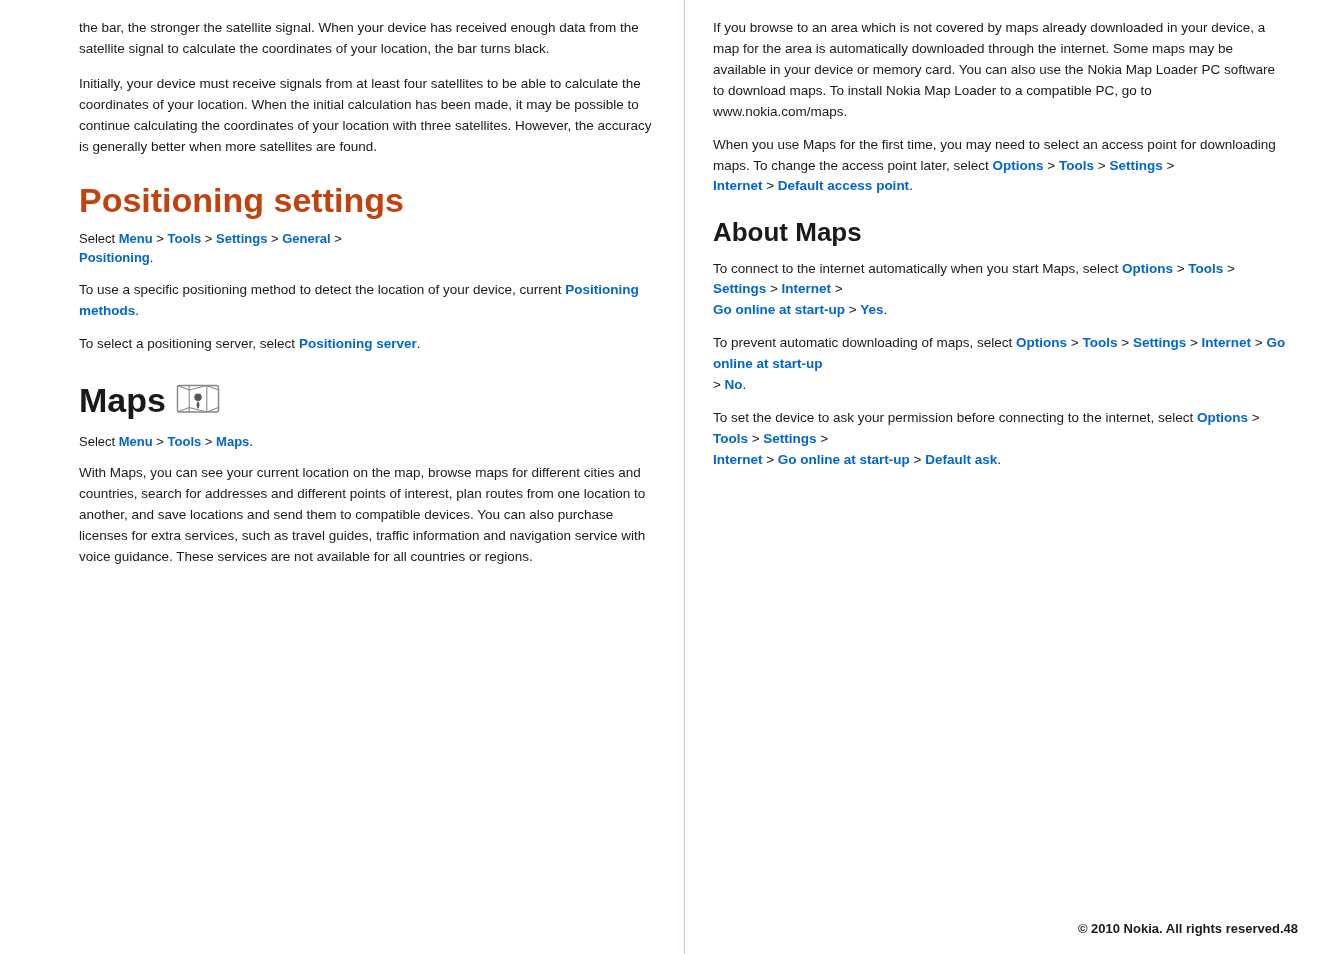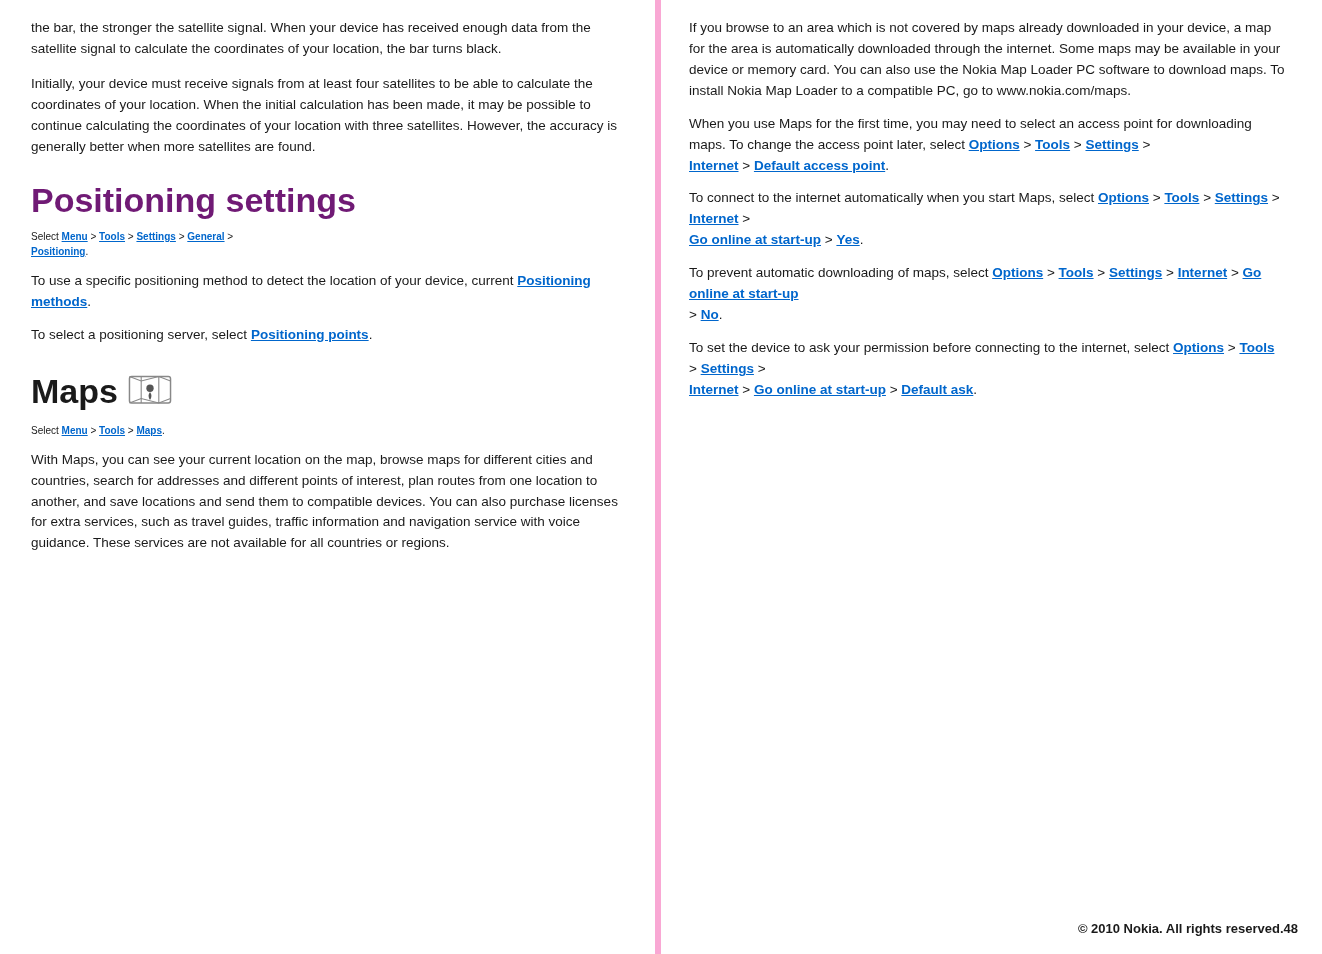--- a/index.html
+++ b/index.html
@@ -13,56 +13,56 @@
     }
     .page-container {
       display: flex;
       width: 1322px;
       min-height: 954px;
       padding: 0;
     }
     .left-column {
       width: 50%;
       padding: 18px 28px 18px 31px;
-      border-right: 6px solid #f9a8d4;
+      border-right: 1px solid #f9a8d4;
+      margin-left: 48px;
     }
     .right-column {
       width: 50%;
       padding: 18px 36px 18px 28px;
     }
     .intro-text {
       font-size: 13.5px;
       line-height: 1.55;
       margin-bottom: 14px;
     }
     .section-heading-large {
       font-size: 34px;
       font-weight: bold;
-      color: #701a75;
+      color: #c2410c;
       line-height: 1.1;
       margin-bottom: 10px;
       margin-top: 24px;
     }
     .section-heading-medium {
       font-size: 26px;
       font-weight: bold;
       color: #1a1a1a;
       line-height: 1.2;
       margin-bottom: 10px;
       margin-top: 20px;
     }
     .breadcrumb-line {
-      font-size: 10px;
+      font-size: 13px;
       margin-bottom: 12px;
       line-height: 1.5;
     }
     .link-text {
       color: #0066cc;
       font-weight: bold;
-      text-decoration: underline;
     }
     .body-text {
       font-size: 13.5px;
       line-height: 1.55;
       margin-bottom: 12px;
     }
     .maps-heading-row {
       display: flex;
       align-items: center;
       gap: 10px;
@@ -113,21 +113,21 @@
       <span class="link-text">Menu</span><span> &gt; </span><span class="link-text">Tools</span><span> &gt; </span><span class="link-text">Settings</span><span> &gt; </span><span class="link-text">General</span><span> &gt; </span><br><span class="link-text">Positioning</span><span>.</span>
     </p>
 
     <p class="body-text">
       <span>To use a specific positioning method to detect the location of your device, current</span>
       <span class="link-text">Positioning methods</span><span>.</span>
     </p>
 
     <p class="body-text">
       <span>To select a positioning server, select</span>
-      <span class="link-text">Positioning points</span><span>.</span>
+      <span class="link-text">Positioning server</span><span>.</span>
     </p>
 
     <div class="maps-heading-row">
       <span class="maps-heading-text">Maps</span>
       <span class="maps-icon">
         <svg class="map-svg-icon" viewBox="0 0 60 50" xmlns="http://www.w3.org/2000/svg">
 
           <rect x="2" y="8" width="56" height="36" rx="3" fill="none" stroke="#888" stroke-width="2"></rect>
           <polyline points="18,8 18,44" fill="none" stroke="#888" stroke-width="1.5"></polyline>
           <polyline points="42,8 42,44" fill="none" stroke="#888" stroke-width="1.5"></polyline>
@@ -153,20 +153,21 @@
   <div class="right-column">
 
     <p class="body-text">If you browse to an area which is not covered by maps already downloaded in your device, a map for the area is automatically downloaded through the internet. Some maps may be available in your device or memory card. You can also use the Nokia Map Loader PC software to download maps. To install Nokia Map Loader to a compatible PC, go to www.nokia.com/maps.</p>
 
     <p class="body-text">
       <span>When you use Maps for the first time, you may need to select an access point for downloading maps. To change the access point later, select</span>
       <span class="link-text">Options</span><span> &gt; </span><span class="link-text">Tools</span><span> &gt; </span><span class="link-text">Settings</span><span> &gt; </span><br><span class="link-text">Internet</span><span> &gt; </span><span class="link-text">Default access point</span><span>.</span>
     </p>
 
 
+    <h2 class="section-heading-medium">About Maps</h2>
 
     <p class="body-text">
       <span>To connect to the internet automatically when you start Maps, select</span>
       <span class="link-text">Options</span><span> &gt; </span><span class="link-text">Tools</span><span> &gt; </span><span class="link-text">Settings</span><span> &gt; </span><span class="link-text">Internet</span><span> &gt; </span><br><span class="link-text">Go online at start-up</span><span> &gt; </span><span class="link-text">Yes</span><span>.</span>
     </p>
 
     <p class="body-text">
       <span>To prevent automatic downloading of maps, select</span>
       <span class="link-text">Options</span><span> &gt; </span><span class="link-text">Tools</span><span> &gt; </span><span class="link-text">Settings</span><span> &gt; </span><span class="link-text">Internet</span><span> &gt; </span><span class="link-text">Go online at start-up</span><br><span> &gt; </span><span class="link-text">No</span><span>.</span>
     </p>

